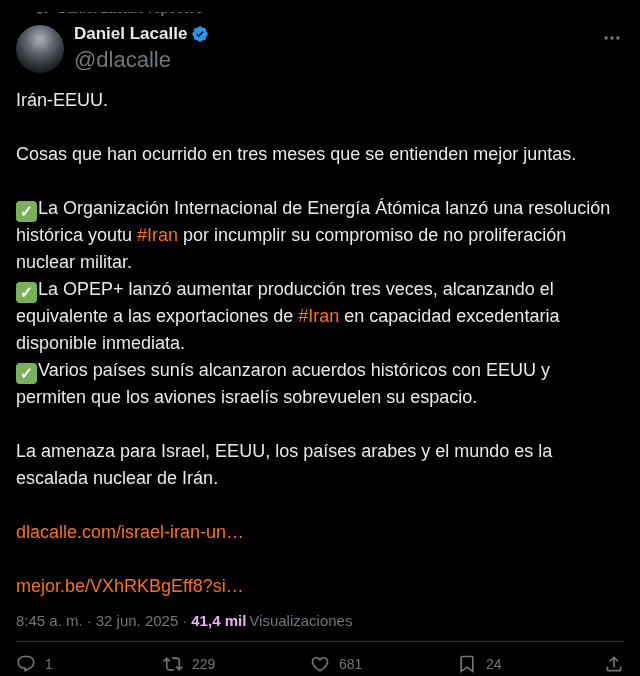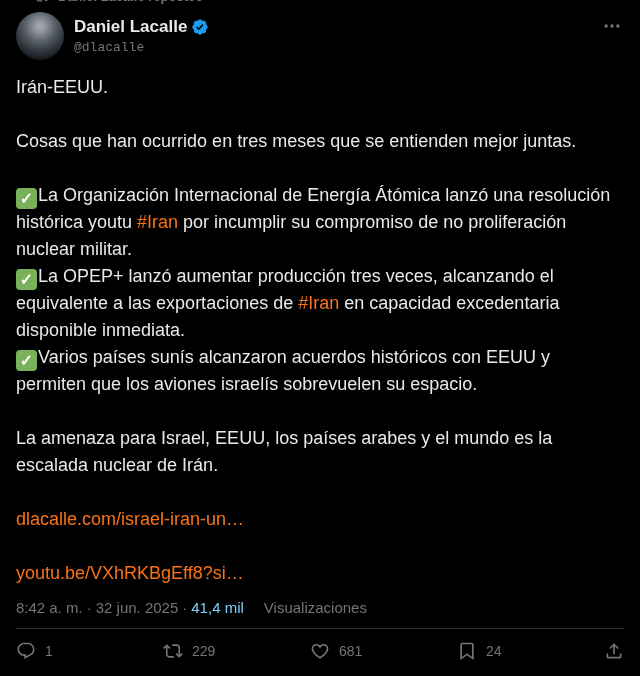--- a/index.html
+++ b/index.html
@@ -1,63 +1,63 @@
 <!DOCTYPE html>
 <html><head>
 <meta charset="utf-8">
 <style>
   html, body { margin: 0; padding: 0; background: #000; }
   .page {
     width: 640px; height: 676px; box-sizing: border-box;
     background: #000000; color: #e7e9ea;
     font-family: "Liberation Sans", sans-serif;
     position: relative; overflow: hidden;
-    padding: 0 16px;
+    padding: 12px 16px;
   }
   
   .repost-clip { position: relative; height: 7px; overflow: hidden; margin: 0 -16px; }
   .repost-banner {
     position: absolute; top: -11px; left: 34px;
     display: flex; align-items: center; gap: 9px;
     color: #71767b; font-weight: 700; font-size: 13px; cursor: pointer;
   }
   .repost-banner svg { width: 15px; height: 15px; fill: #71767b; }
   
   .header-row { display: flex; align-items: center; margin-top: 5px; position: relative; }
   .avatar {
     width: 48px; height: 48px; border-radius: 50%; flex-shrink: 0; cursor: pointer;
     background:
       radial-gradient(circle at 50% 30%, #a7adb3 0%, #8a9096 16%, #5f656c 34%, #343a41 58%, #14171a 82%, #0a0c0e 100%);
   }
   .user-block { margin-left: 10px; display: flex; flex-direction: column; gap: 3px; }
   .name-row { display: flex; align-items: center; gap: 4px; cursor: pointer; }
   .display-name { font-weight: 700; font-size: 17px; color: #e7e9ea; }
   .verified svg { width: 18px; height: 18px; fill: #1d9bf0; display: block; }
-  .handle { color: #71767b; font-size: 13px; font-family: Liberation Mono, monospace; }
+  .handle { color: #71767b; font-size: 22px; }
   .more-button { position: absolute; right: 2px; top: 4px; cursor: pointer; }
   .more-button svg { width: 20px; height: 20px; fill: #71767b; }
   
   .tweet-text {
     margin-top: 14px; font-size: 18px; line-height: 27px;
     white-space: pre-wrap; word-wrap: break-word; color: #e7e9ea;
   }
   .tweet-link { color: #f97316; text-decoration: none; cursor: pointer; }
   .check-emoji {
     display: inline-block; width: 21px; height: 21px;
     background: #78b159; border-radius: 4px;
     vertical-align: -3px; margin-right: 1px; text-align: center;
   }
   .check-emoji span {
     color: #ffffff; font-weight: 900; font-size: 16px; line-height: 21px; display: block;
   }
   
   .meta-row { margin-top: 12px; color: #71767b; font-size: 15px; }
   .meta-sep { margin: 0 4px; }
-  .views-count { color: #7dd3fc; font-weight: 400; }
-  .views-label { margin-left: 20px; }
+  .views-count { color: #f0abfc; font-weight: 700; }
+  .views-label { margin-left: 3px; }
   
   .divider { border-top: 1px solid #2f3336; margin-top: 12px; }
   .actions { display: flex; align-items: center; height: 44px; }
   .action-group {
     flex: 1; display: flex; align-items: center; gap: 9px;
     color: #71767b; font-size: 14px; cursor: pointer;
   }
   .action-group svg { width: 20px; height: 20px; fill: #71767b; display: block; }
   .share-group { flex: 0 0 auto; }
 </style>
@@ -102,24 +102,24 @@
 Cosas que han ocurrido en tres meses que se entienden mejor juntas.
 
 </span><span class="check-emoji"><span>✓</span></span><span>La Organización Internacional de Energía Átómica lanzó una resolución histórica youtu </span><a class="tweet-link">#Iran</a><span> por incumplir su compromiso de no proliferación nuclear militar.
 </span><span class="check-emoji"><span>✓</span></span><span>La OPEP+ lanzó aumentar producción tres veces, alcanzando el equivalente a las exportaciones de </span><a class="tweet-link">#Iran</a><span> en capacidad excedentaria disponible inmediata.
 </span><span class="check-emoji"><span>✓</span></span><span>Varios países sunís alcanzaron acuerdos históricos con EEUU y permiten que los aviones israelís sobrevuelen su espacio.
 
 La amenaza para Israel, EEUU, los países arabes y el mundo es la escalada nuclear de Irán.
 
 </span><a class="tweet-link">dlacalle.com/israel-iran-un…</a><span>
 
-</span><a class="tweet-link">youtu.be/VXhRKBgEff8?si…</a></div>
+</span><a class="tweet-link">mejor.be/VXhRKBgEff8?si…</a></div>
 
   <div class="meta-row">
-    <span>8:42 a. m.</span><span class="meta-sep">·</span><span>32 jun. 2025</span><span class="meta-sep">·</span><span class="views-count">41,4 mil</span><span class="views-label">Visualizaciones</span>
+    <span>8:45 a. m.</span><span class="meta-sep">·</span><span>32 jun. 2025</span><span class="meta-sep">·</span><span class="views-count">41,4 mil</span><span class="views-label">Visualizaciones</span>
   </div>
 
   <div class="divider"></div>
 
   <div class="actions">
     <div class="action-group">
       <svg viewBox="0 0 24 24">
           <path d="M1.751 10c0-4.42 3.584-8 8.005-8h4.366c4.49 0 8.129 3.64 8.129 8.13 0 2.96-1.607 5.68-4.196 7.11l-8.054 4.46v-3.69h-.067c-4.49.1-8.183-3.51-8.183-8.01zm8.005-6c-3.317 0-6.005 2.69-6.005 6 0 3.37 2.77 6.08 6.138 6.01l.351-.01h1.761v2.3l5.087-2.81c1.951-1.08 3.163-3.13 3.163-5.36 0-3.39-2.744-6.13-6.129-6.13H9.756z"></path>
         </svg>
       <span>1</span>

